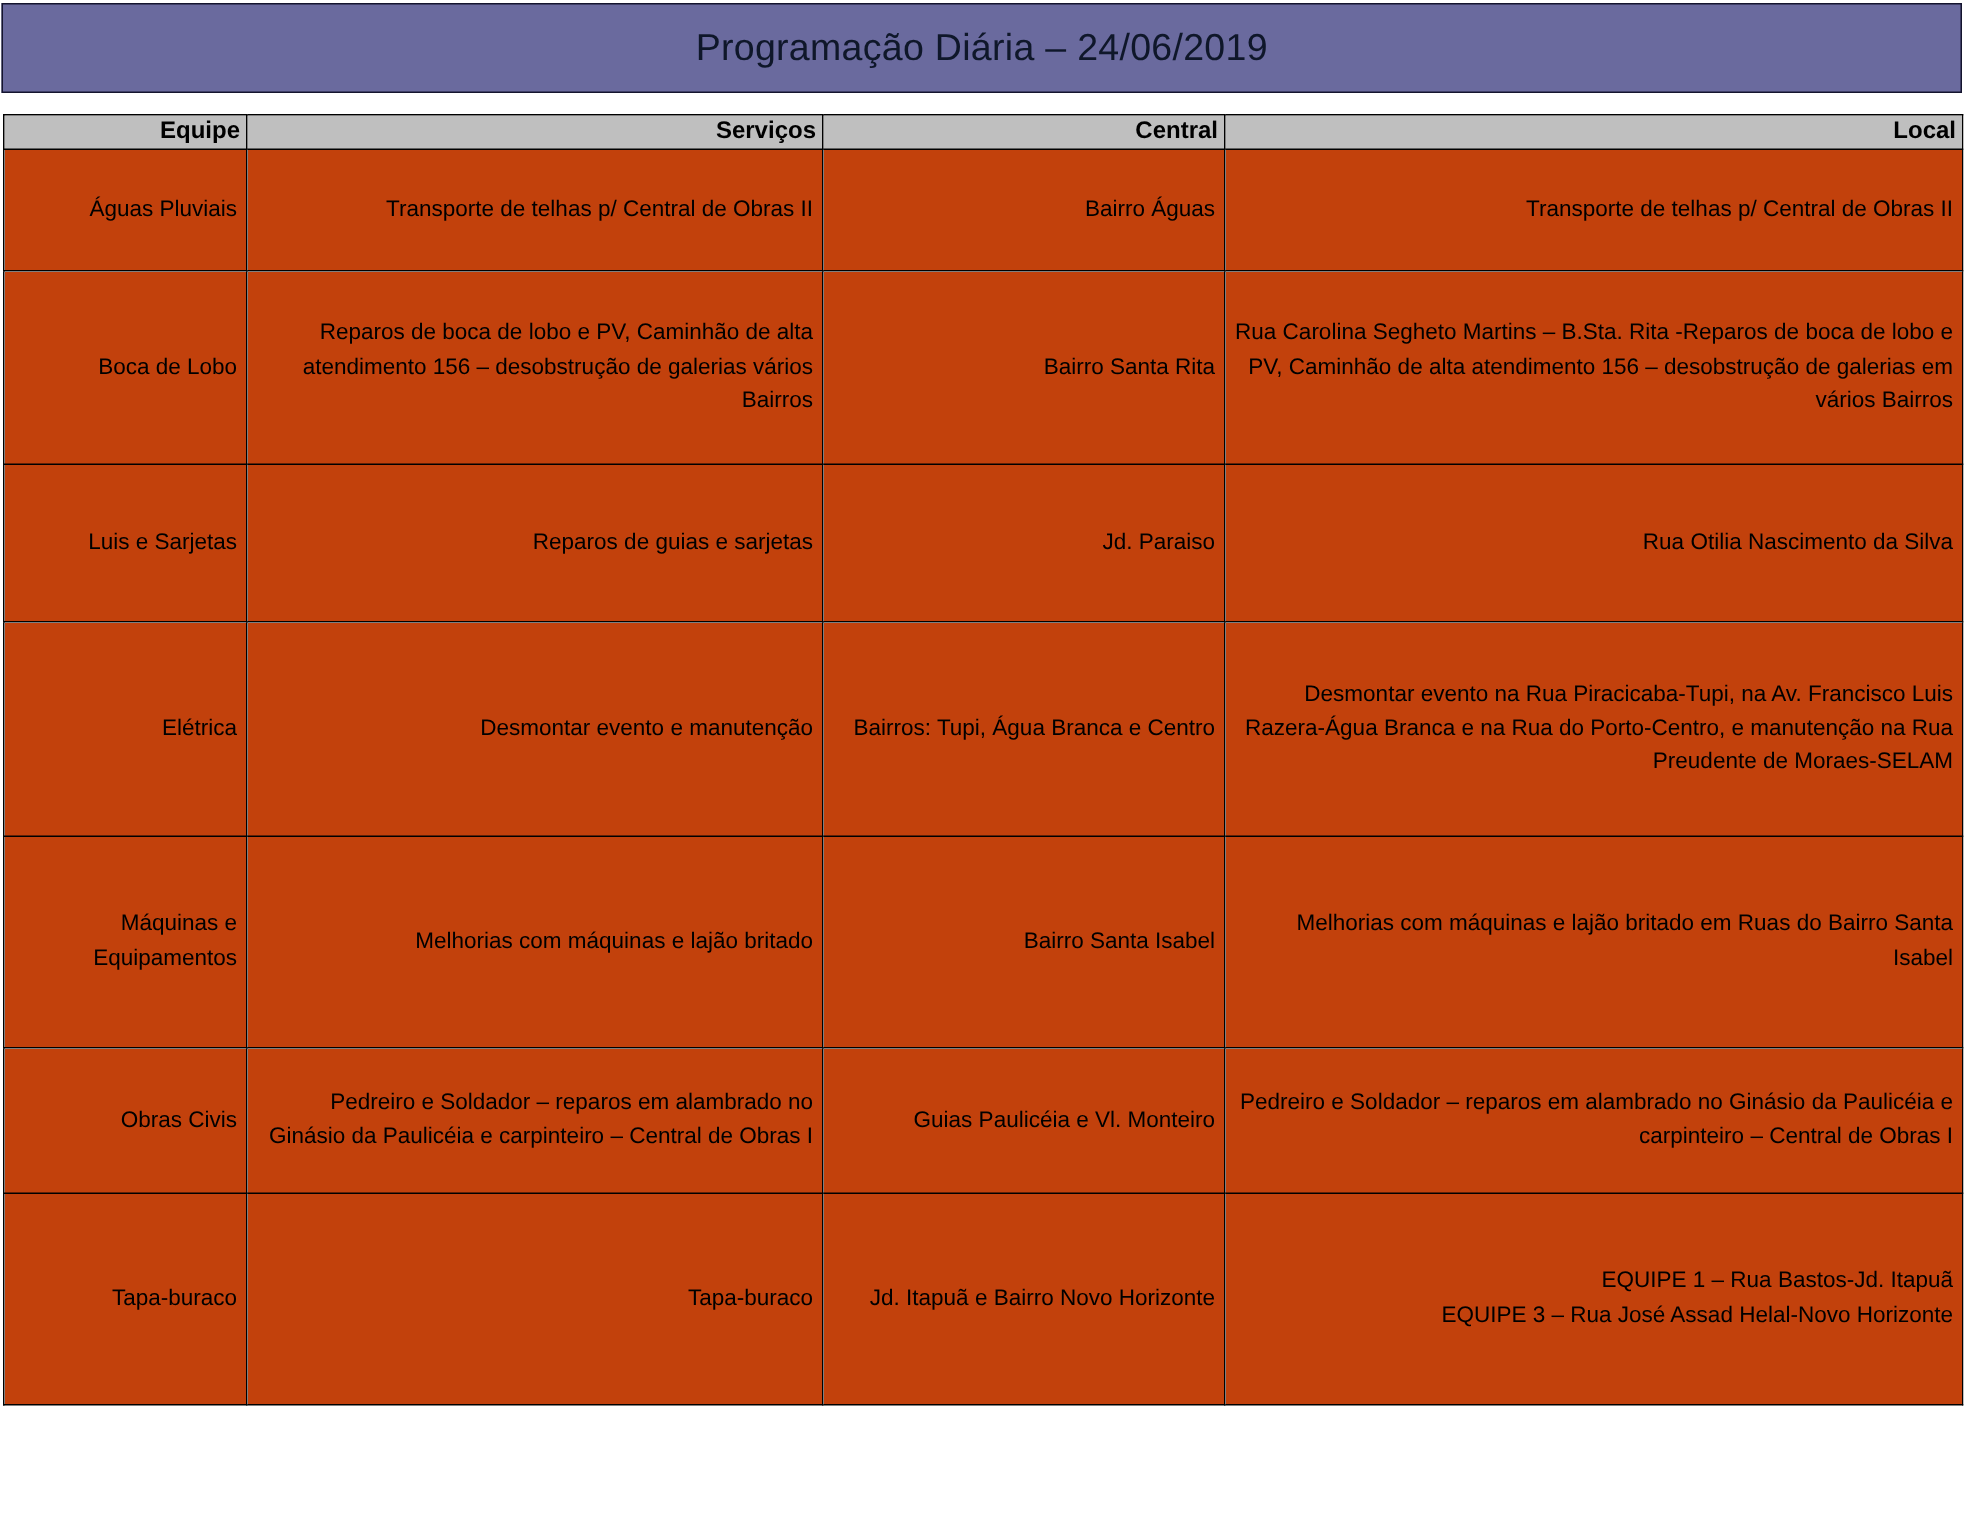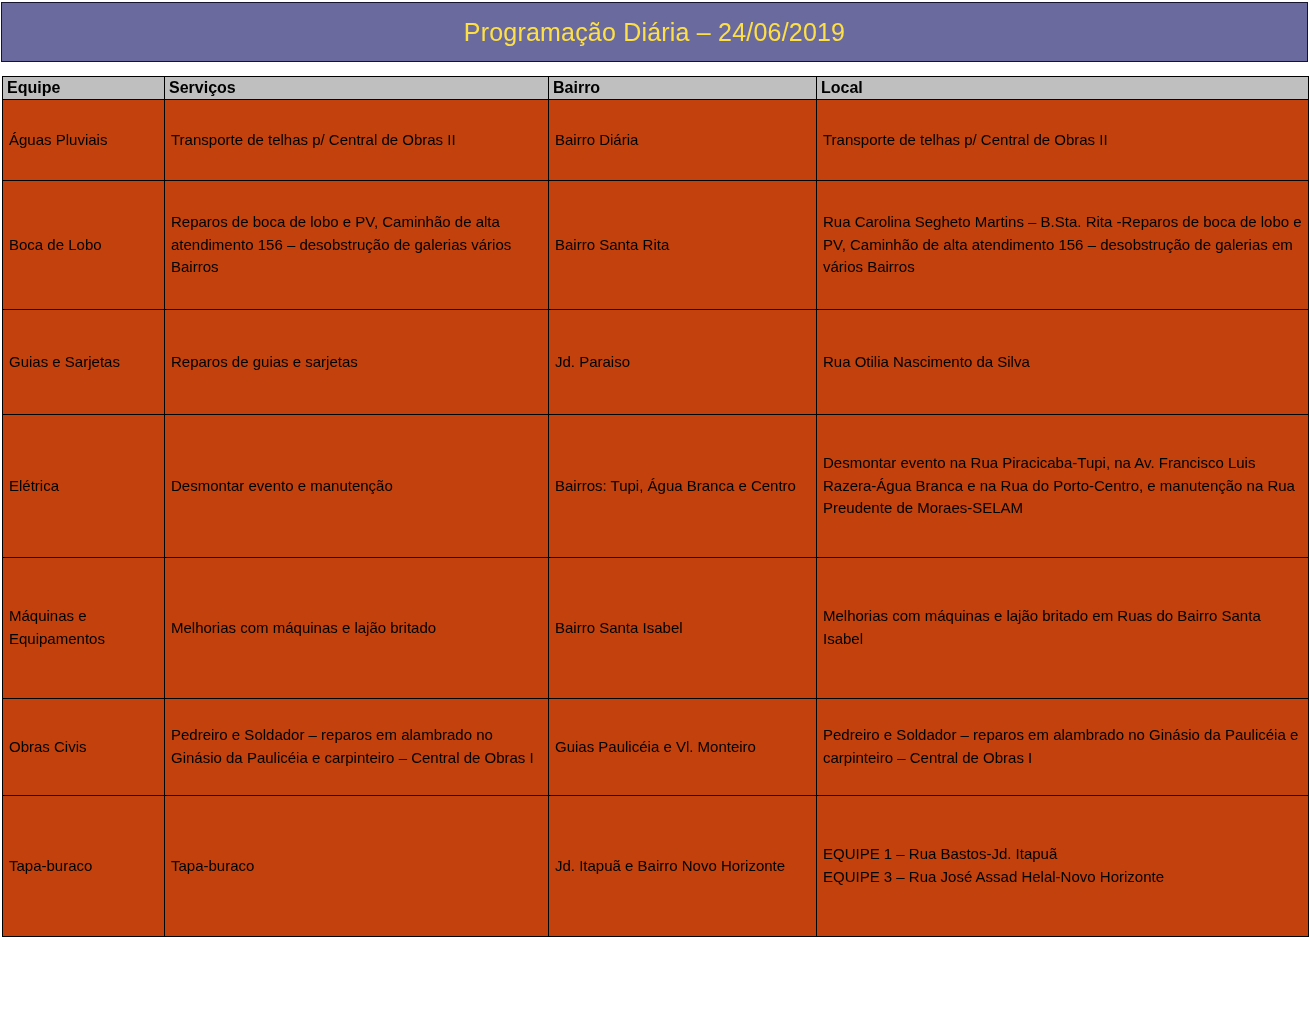--- a/index.html
+++ b/index.html
@@ -20,36 +20,36 @@
     height: 58px;
     background: #6a6a9e;
     border: 1px solid #14142e;
     display: flex;
     align-items: center;
     justify-content: center;
   }
   .banner .title {
     font-size: 25px;
     letter-spacing: 0.2px;
-    color: #fde047;
+    color: #0f172a;
   }
   .gap { height: 14px; }
   table.schedule {
     border-collapse: collapse;
     table-layout: fixed;
     width: 1306px;
     margin-left: 1px;
   }
   table.schedule col.c-equipe   { width: 162px; }
   table.schedule col.c-servicos { width: 384px; }
   table.schedule col.c-bairro   { width: 268px; }
   table.schedule col.c-local    { width: 492px; }
   table.schedule th, table.schedule td {
     border: 1px solid #000000;
-    text-align: left;
+    text-align: right;
     vertical-align: middle;
     padding: 2px 6px;
     box-sizing: border-box;
     overflow: hidden;
   }
   table.schedule th {
     background: #bfbfbf;
     font-weight: bold;
     font-size: 16px;
     height: 23px;
@@ -90,39 +90,39 @@
     <colgroup>
       <col class="c-equipe">
         <col class="c-servicos">
         <col class="c-bairro">
         <col class="c-local">
     </colgroup>
     <thead>
       <tr>
         <th>Equipe</th>
         <th>Serviços</th>
-        <th>Bairro</th>
+        <th>Central</th>
         <th>Local</th>
       </tr>
     </thead>
     <tbody>
       <tr class="r1">
         <td>Águas Pluviais</td>
         <td>Transporte de telhas p/ Central de Obras II</td>
-        <td>Bairro Diária</td>
+        <td>Bairro Águas</td>
         <td>Transporte de telhas p/ Central de Obras II</td>
       </tr>
       <tr class="r2">
         <td>Boca de Lobo</td>
         <td>Reparos de boca de lobo e PV, Caminhão de alta atendimento 156 – desobstrução de galerias vários Bairros</td>
         <td>Bairro Santa Rita</td>
         <td>Rua Carolina Segheto Martins – B.Sta. Rita -Reparos de boca de lobo e PV, Caminhão de alta atendimento 156 – desobstrução de galerias em vários Bairros</td>
       </tr>
       <tr class="r3">
-        <td>Guias e Sarjetas</td>
+        <td>Luis e Sarjetas</td>
         <td>Reparos de guias e sarjetas</td>
         <td>Jd. Paraiso</td>
         <td>Rua Otilia Nascimento da Silva</td>
       </tr>
       <tr class="r4">
         <td>Elétrica</td>
         <td>Desmontar evento e manutenção</td>
         <td>Bairros: Tupi, Água Branca e Centro</td>
         <td>Desmontar evento na Rua Piracicaba-Tupi, na Av. Francisco Luis Razera-Água Branca e na Rua do Porto-Centro, e manutenção na Rua Preudente de Moraes-SELAM</td>
       </tr>

